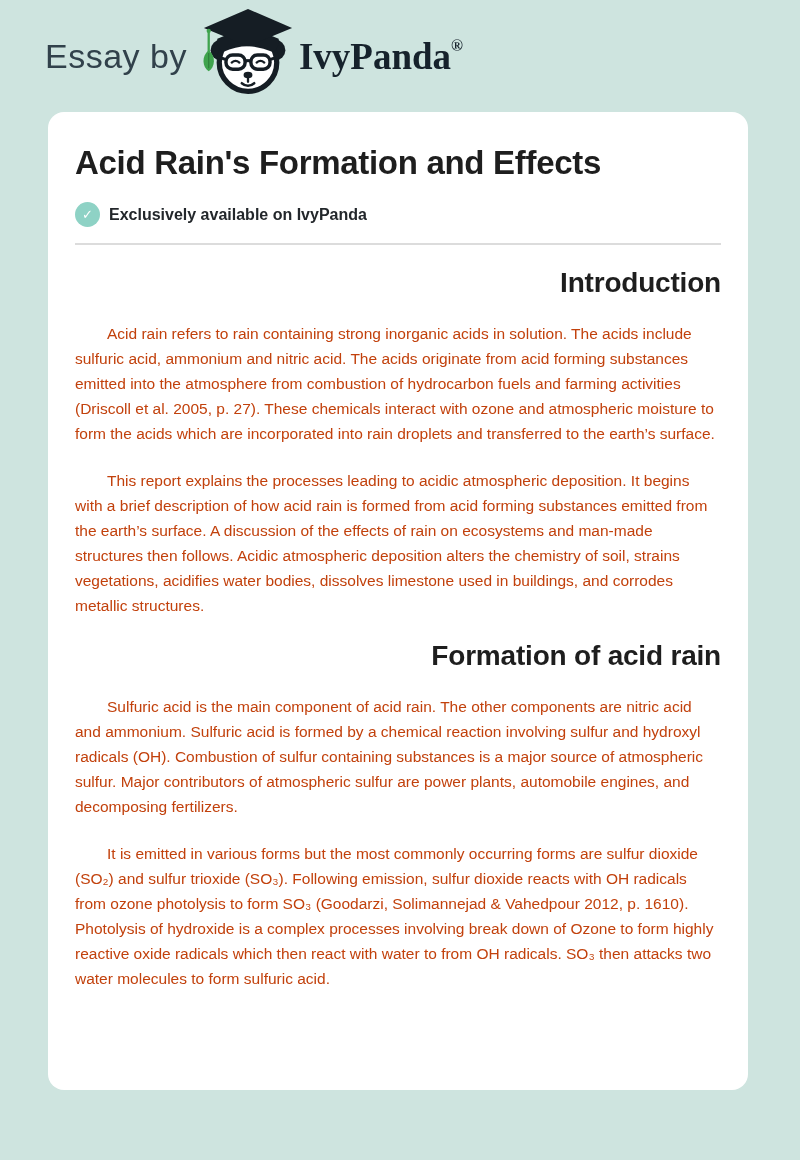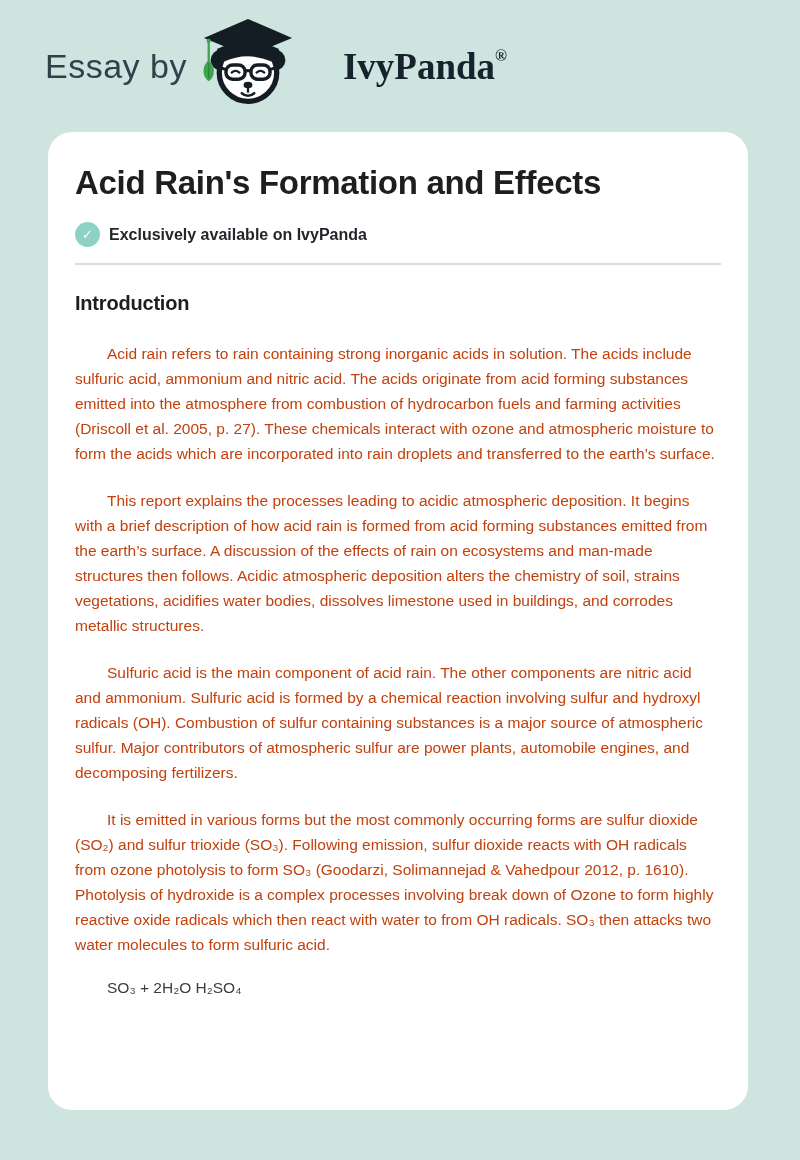--- a/index.html
+++ b/index.html
@@ -3,54 +3,53 @@
 <meta charset="utf-8">
 <style>
   * { margin: 0; padding: 0; box-sizing: border-box; }
   html, body { width: 800px; height: 1160px; overflow: hidden; }
   body {
     background: #cee4df;
     font-family: "Liberation Sans", "DejaVu Sans", sans-serif;
   }
   
   .site-header {
-    height: 132px;
+    height: 112px;
     display: flex;
     align-items: center;
     padding-left: 45px;
   }
   .essay-by {
     font-size: 34px;
     color: #31414b;
     letter-spacing: 0.5px;
   }
   .logo-group {
     display: flex;
     align-items: center;
     margin-left: 14px;
     cursor: pointer;
-    gap: 44px;
   }
   .logo-icon { width: 94px; height: 92px; margin-top: -6px; }
   .brand-name {
     font-family: "Liberation Serif", "DejaVu Serif", serif;
     font-weight: 700;
     font-size: 37px;
     color: #16222c;
     margin-left: 4px;
   }
   .brand-name sup {
     font-size: 16px;
     vertical-align: 18px;
   }
   
   .card {
     margin: 0 52px 0 48px;
     background: #ffffff;
-    border-radius: 24px;
+    border-radius: 16px;
     padding: 32px 27px 33px 27px;
     min-height: 978px;
   }
   .doc-title {
     font-size: 33px;
     line-height: 38px;
     font-weight: 700;
     color: #1e1e1e;
     letter-spacing: -0.3px;
   }
@@ -78,25 +77,26 @@
     font-weight: 700;
     color: #23272b;
   }
   .divider {
     border: none;
     border-top: 2px solid #dcdcdc;
     margin-top: 16px;
   }
   .section-heading {
     margin-top: 22px;
-    font-size: 20px;
+    font-size: 28px;
     line-height: 32px;
     font-weight: 700;
     color: #1e1e1e;
     letter-spacing: -0.2px;
+    text-align: right;
   }
   .body-para {
     margin-top: 22px;
     font-size: 15.5px;
     line-height: 25px;
     color: #c2410c;
     text-indent: 32px;
   }
   .formula-para {
     margin-top: 18px;
@@ -157,17 +157,17 @@
 
   <hr class="divider">
 
   <section>
     <h2 class="section-heading">Introduction</h2>
     <p class="body-para">Acid rain refers to rain containing strong inorganic acids in solution. The acids include sulfuric acid, ammonium and nitric acid. The acids originate from acid forming substances emitted into the atmosphere from combustion of hydrocarbon fuels and farming activities (Driscoll et al. 2005, p. 27). These chemicals interact with ozone and atmospheric moisture to form the acids which are incorporated into rain droplets and transferred to the earth’s surface.</p>
     <p class="body-para">This report explains the processes leading to acidic atmospheric deposition. It begins with a brief description of how acid rain is formed from acid forming substances emitted from the earth’s surface. A discussion of the effects of rain on ecosystems and man-made structures then follows. Acidic atmospheric deposition alters the chemistry of soil, strains vegetations, acidifies water bodies, dissolves limestone used in buildings, and corrodes metallic structures.</p>
   </section>
 
   <section>
+    <h2 class="section-heading">Formation of acid rain</h2>
     <p class="body-para">Sulfuric acid is the main component of acid rain. The other components are nitric acid and ammonium. Sulfuric acid is formed by a chemical reaction involving sulfur and hydroxyl radicals (OH). Combustion of sulfur containing substances is a major source of atmospheric sulfur. Major contributors of atmospheric sulfur are power plants, automobile engines, and decomposing fertilizers.</p>
     <p class="body-para">It is emitted in various forms but the most commonly occurring forms are sulfur dioxide (SO₂) and sulfur trioxide (SO₃). Following emission, sulfur dioxide reacts with OH radicals from ozone photolysis to form SO₃ (Goodarzi, Solimannejad &amp; Vahedpour 2012, p. 1610). Photolysis of hydroxide is a complex processes involving break down of Ozone to form highly reactive oxide radicals which then react with water to from OH radicals. SO₃ then attacks two water molecules to form sulfuric acid.</p>
-    <p class="formula-para">SO₃ + 2H₂O H₂SO₄</p>
   </section>
 </main>
 
 </body></html>

